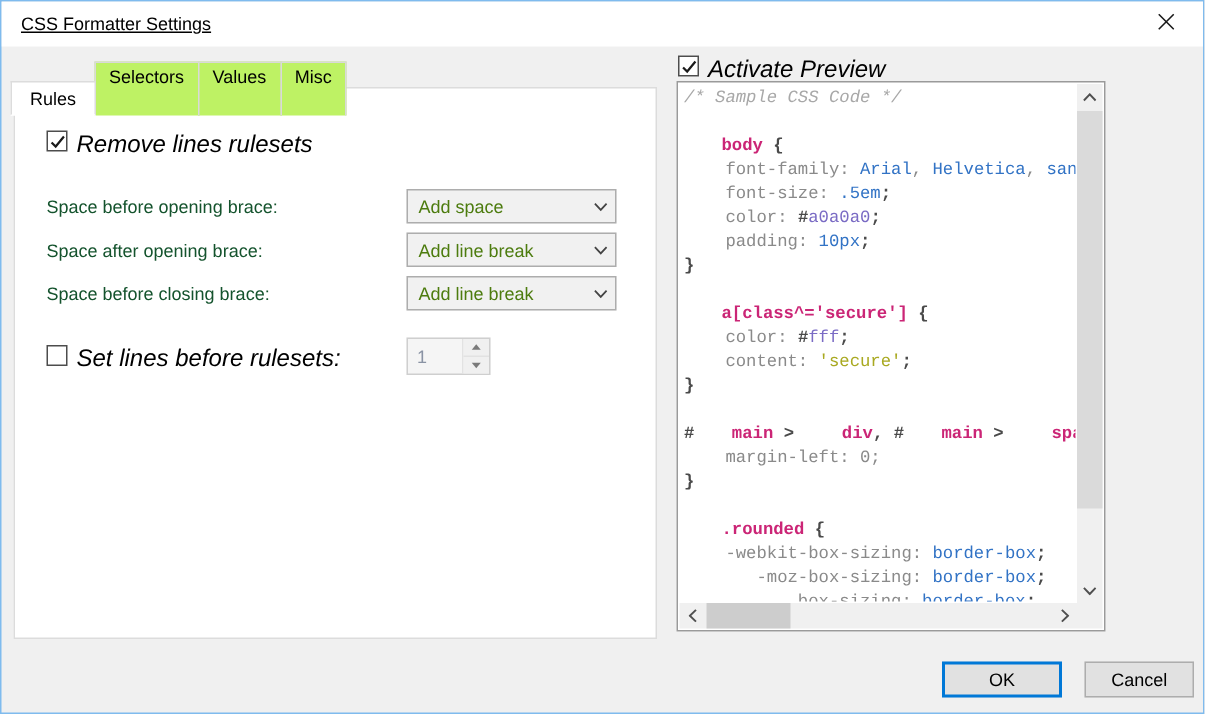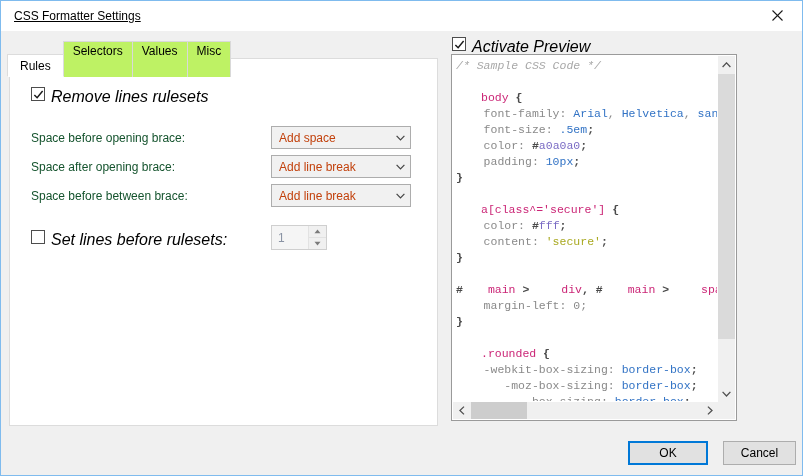--- a/index.html
+++ b/index.html
@@ -22,36 +22,36 @@
   .field-label { position:absolute; font-size:12px; color:#14532d; }
 
   
   .checkbox { position:absolute; width:14px; height:14px; background:#fff; border:1px solid #4d4d4d; display:flex; align-items:center; justify-content:center; }
   .checkbox svg { visibility:hidden; }
   .checkbox.on svg { visibility:visible; }
   .cb-label { position:absolute; font-size:16px; color:#000;font-style:italic; }
 
   
   .select { position:absolute; width:140px; height:23px; background:#f1f1f1; border:1px solid #adadad; display:flex; align-items:center; }
-  .select .sel-value { font-size:12px; color:#c2410c; padding-left:7px; flex:1; }
+  .select .sel-value { font-size:12px; color:#4d7c0f; padding-left:7px; flex:1; }
   .select .sel-chevron { width:20px; display:flex; justify-content:center; }
 
   
   .spinner { position:absolute; left:270px; top:224px; width:56px; height:25px; background:#f5f5f5; border:1px solid #cfcfcf; display:flex; }
   .spin-value { flex:1; font-size:12px; color:#8a93a4; padding:5px 0 0 6px; }
   .spin-buttons { width:18px; border-left:1px solid #e2e2e2; display:flex; flex-direction:column; }
   .spin-btn { flex:1; background:#f0f0f0; display:flex; align-items:center; justify-content:center; }
   .spin-btn.up { border-bottom:1px solid #e2e2e2; }
 
   
   .codebox { position:absolute; left:450px; top:53px; width:286px; height:367px; background:#ffffff; border:1px solid #9a9a9a; }
   .code-content { position:absolute; left:4px; top:3px; right:19px; bottom:19px; overflow:hidden; font-family:"Liberation Mono", monospace; font-size:11.5px; line-height:16px; white-space:pre; }
   .code-line { height:16px; }
   .cm { color:#a8a8a8; font-style:italic; }
-  .sel { color:#cb2576; font-weight:normal;padding-left:25px; }
+  .sel { color:#cb2576; font-weight:bold;padding-left:25px; }
   .pn { color:#4a4a4a; font-weight:bold; }
   .pr { color:#8a8a8a; }
   .vb { color:#3273c5; }
   .vh { color:#7a6bc4; }
   .vs { color:#a9a921; }
 
   
   .vscroll { position:absolute; top:1px; right:1px; bottom:18px; width:17px; background:#f0f0f0; }
   .hscroll { position:absolute; left:1px; right:18px; bottom:1px; height:17px; background:#f0f0f0; }
   .sb-corner { position:absolute; right:1px; bottom:1px; width:17px; height:17px; background:#f0f0f0; }
@@ -112,21 +112,21 @@
   <span class="field-label" style="left:30px; top:159px;">Space after opening brace:</span>
   <div class="select" style="left:270px; top:154px;">
     <span class="sel-value">Add line break</span>
     <span class="sel-chevron">
       <svg width="9" height="6" viewBox="0 0 9 6">
           <polyline points="0.6,0.8 4.5,4.9 8.4,0.8" fill="none" stroke="#444" stroke-width="1.2"></polyline>
         </svg>
     </span>
   </div>
 
-  <span class="field-label" style="left:30px; top:188px;">Space before between brace:</span>
+  <span class="field-label" style="left:30px; top:188px;">Space before closing brace:</span>
   <div class="select" style="left:270px; top:183px;">
     <span class="sel-value">Add line break</span>
     <span class="sel-chevron">
       <svg width="9" height="6" viewBox="0 0 9 6">
           <polyline points="0.6,0.8 4.5,4.9 8.4,0.8" fill="none" stroke="#444" stroke-width="1.2"></polyline>
         </svg>
     </span>
   </div>
 
   <span class="checkbox" style="left:30px; top:229px;">

